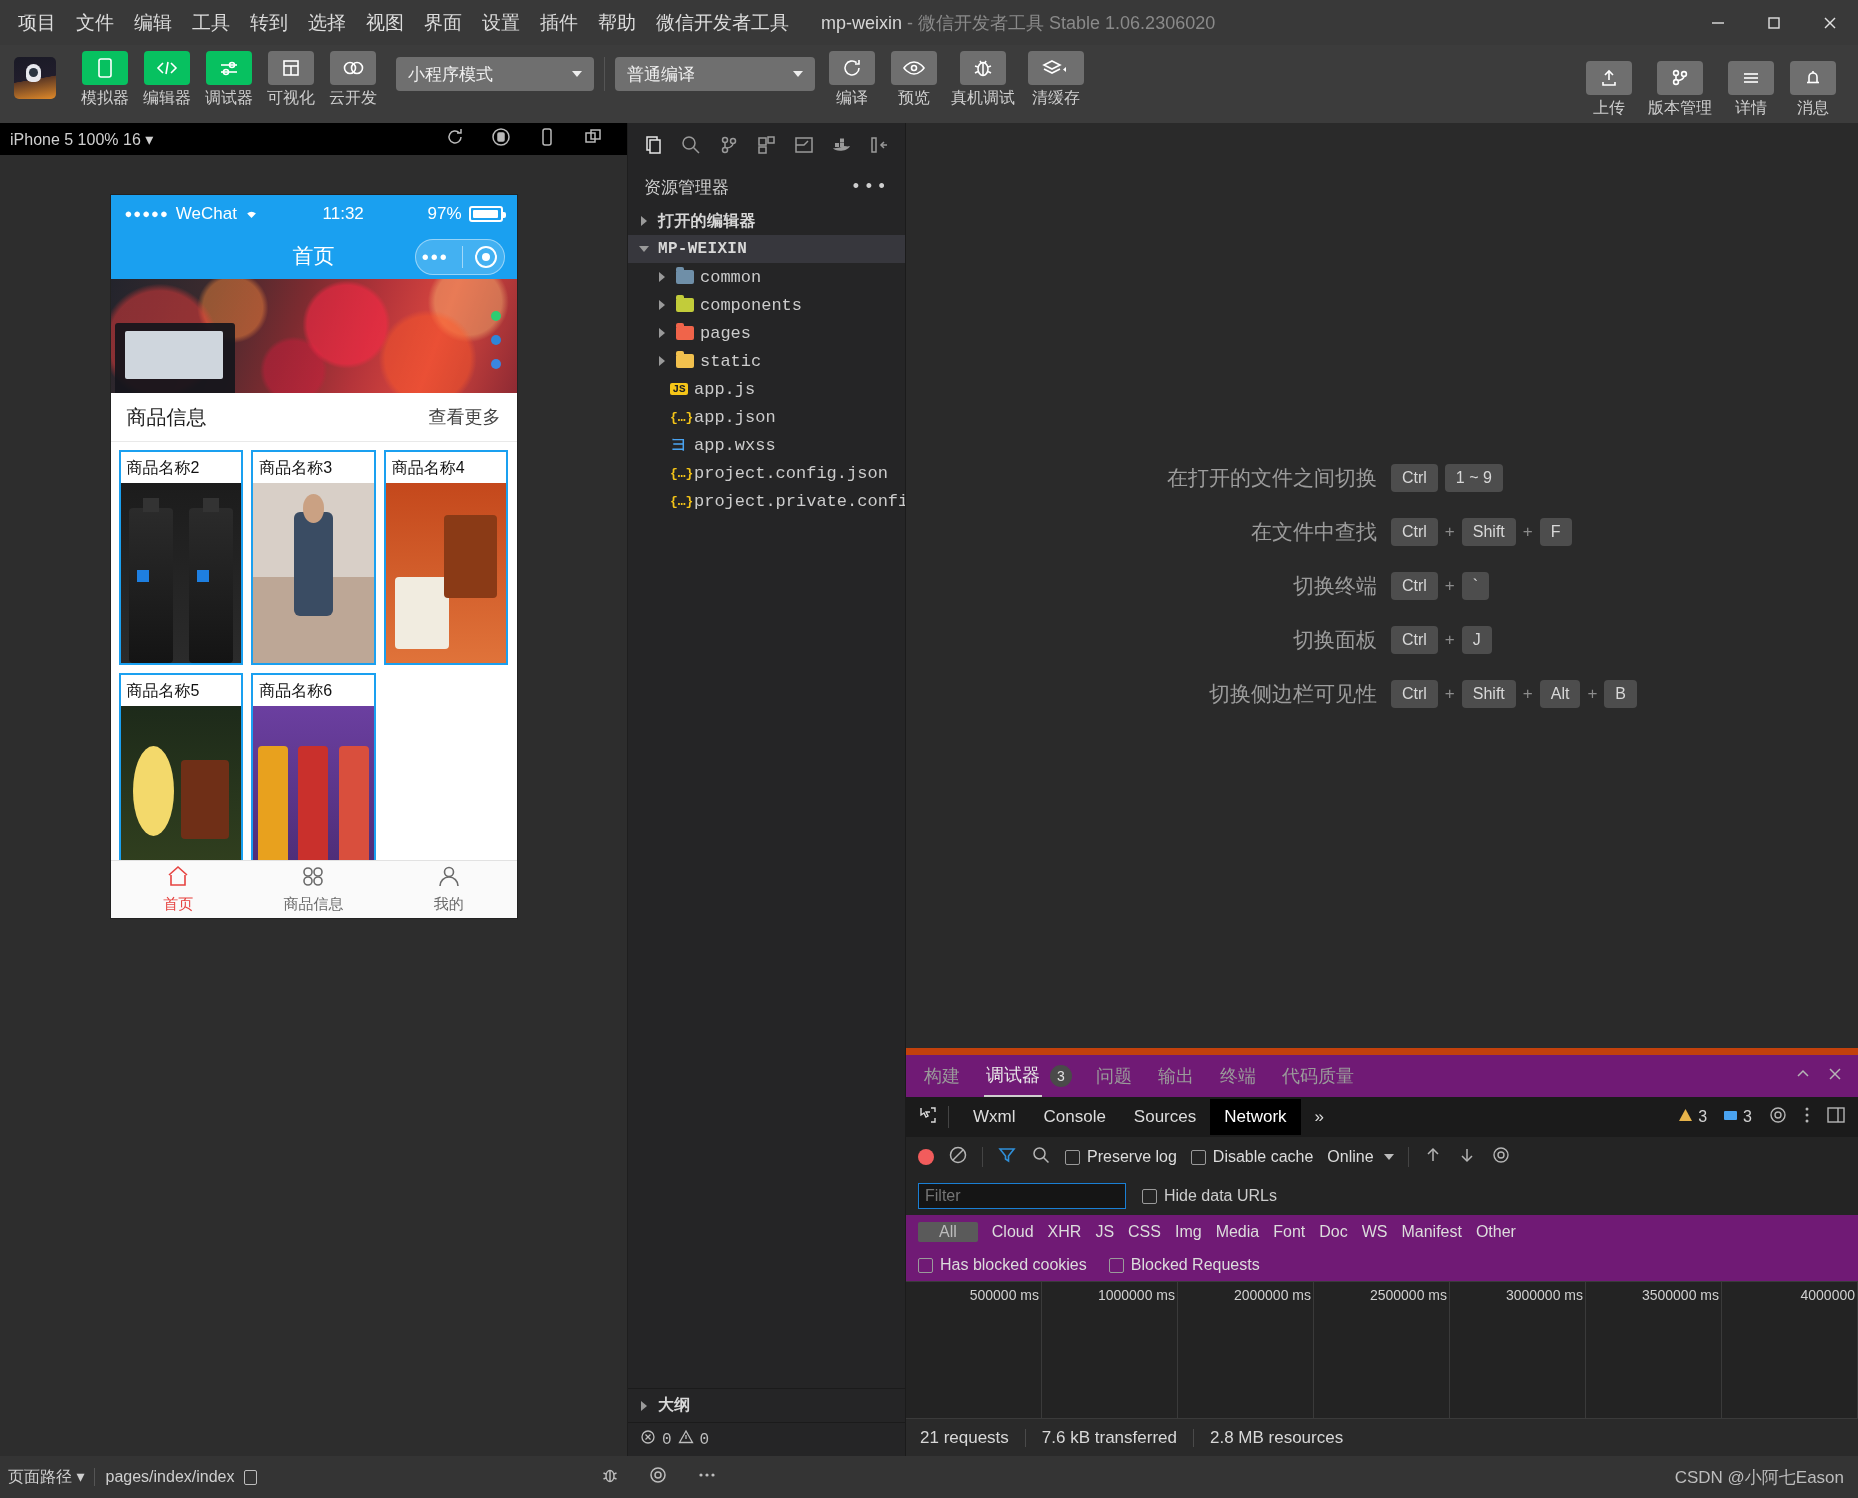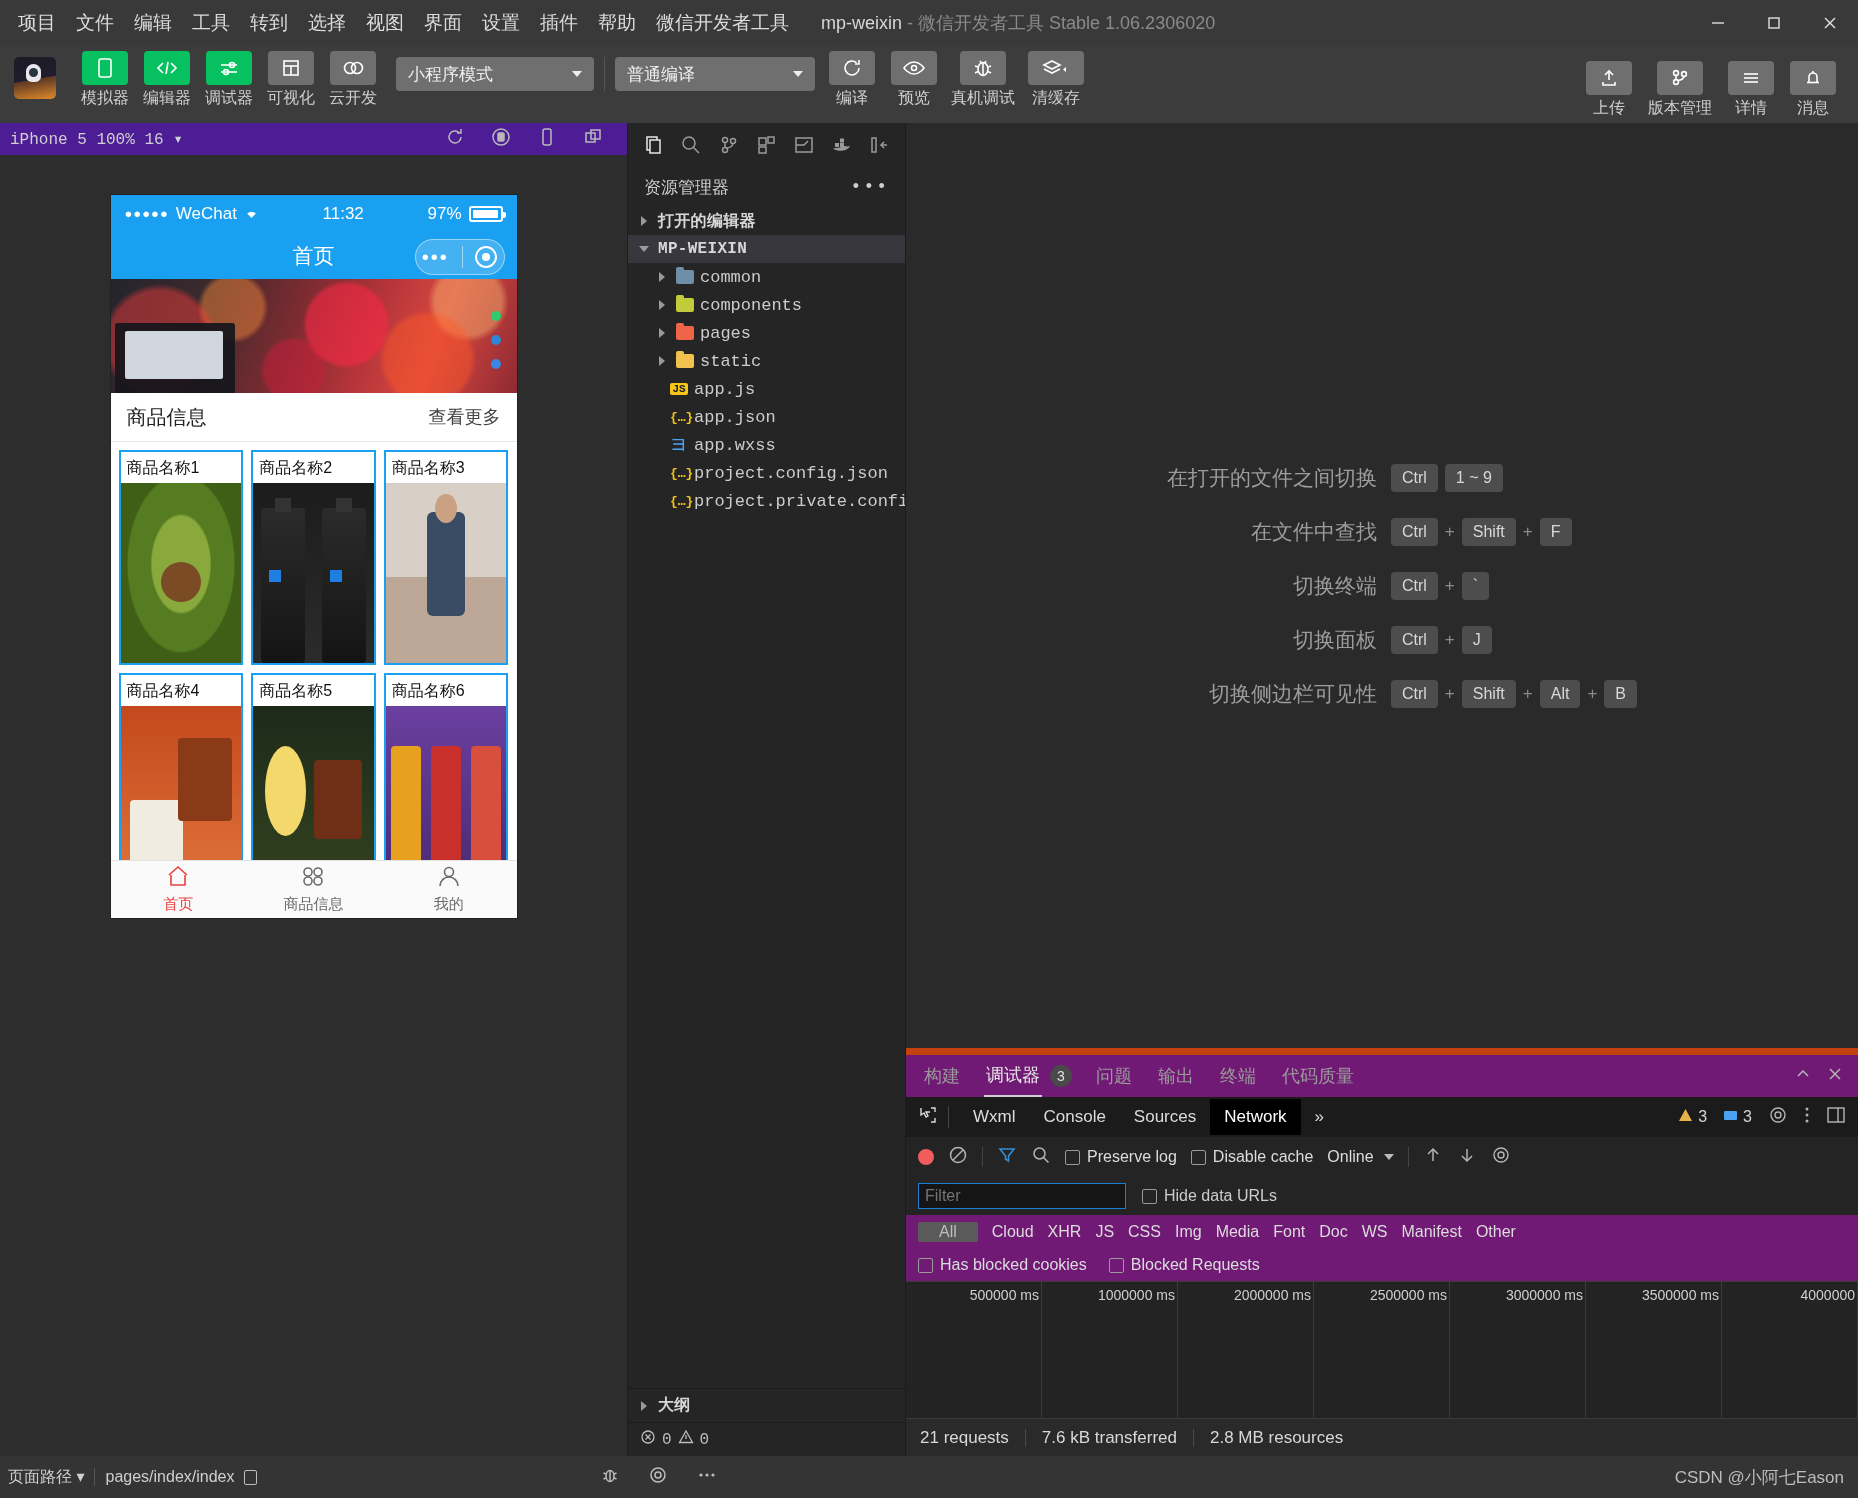--- a/index.html
+++ b/index.html
@@ -62,21 +62,21 @@
   }
   .selectbox .caret { border-left: 5px solid transparent; border-right: 5px solid transparent; border-top: 6px solid #eee; margin-left: 10px; }
   .tbsep { width: 1px; height: 34px; background: #555; margin: 6px 10px 0 10px; }
   .tbar-right { position: absolute; right: 14px; top: 16px; display: flex; }
 
   
   .main { flex: 1 1 auto; display: flex; min-height: 0; }
 
   
   .sim-pane { width: 628px; flex: 0 0 628px; background: #2d2d2d; display: flex; flex-direction: column; border-right: 1px solid #1e1e1e; }
-  .sim-bar { height: 32px; display: flex; align-items: center; padding: 0 10px; justify-content: space-between; background: #4c1d95; font-family: Liberation Mono, monospace; }
+  .sim-bar { height: 32px; display: flex; align-items: center; padding: 0 10px; justify-content: space-between; background: #000000; }
   .sim-dev { font-size: 16px; color: #d0d0d0; }
   .sim-icons { display: flex; gap: 26px; padding-right: 14px; }
   .sim-icons svg { stroke: #b9b9b9; fill: none; stroke-width: 1.5; }
   .sim-body { flex: 1 1 auto; display: flex; justify-content: center; padding-top: 40px; }
   .phone { width: 406px; background: #fff; height: 723px; display: flex; flex-direction: column; box-shadow: 0 0 0 1px #222; }
   .ph-status { height: 40px; background: #1aa0f0; display: flex; align-items: center; padding: 0 14px; color: #fff; font-size: 17px; justify-content: space-between; }
   .ph-status .dots { letter-spacing: 1px; font-size: 13px; }
   .ph-left { display: flex; align-items: center; gap: 7px; }
   .ph-battery { width: 34px; height: 16px; border: 2px solid #fff; border-radius: 3px; position: relative; display:inline-block; }
   .ph-battery::before { content:""; position:absolute; left:2px; top:2px; bottom:2px; right:3px; background:#fff; border-radius:1px; }
@@ -474,24 +474,20 @@
             <div class="d3"></div>
           </div>
 
           <div class="ph-secthead">
             <div class="t">商品信息</div>
             <div class="m">查看更多</div>
           </div>
 
           <div class="ph-grid">
             <div class="pcard">
-              <div class="pname">商品名称1</div>
-              <div class="pimg img-avocado"></div>
-            </div>
-            <div class="pcard">
               <div class="pname">商品名称2</div>
               <div class="pimg img-bottles">
                 <div class="b"></div>
                 <div class="b"></div>
               </div>
             </div>
             <div class="pcard">
               <div class="pname">商品名称3</div>
               <div class="pimg img-model"></div>
             </div>

